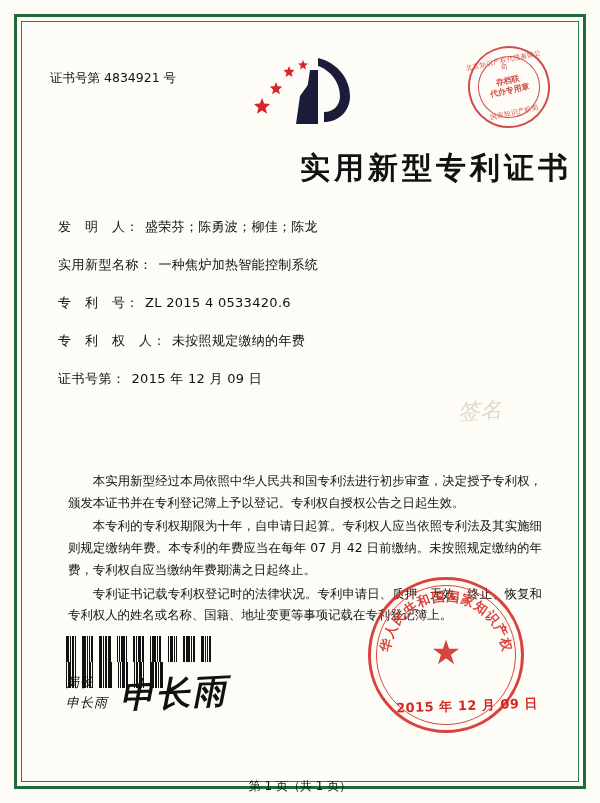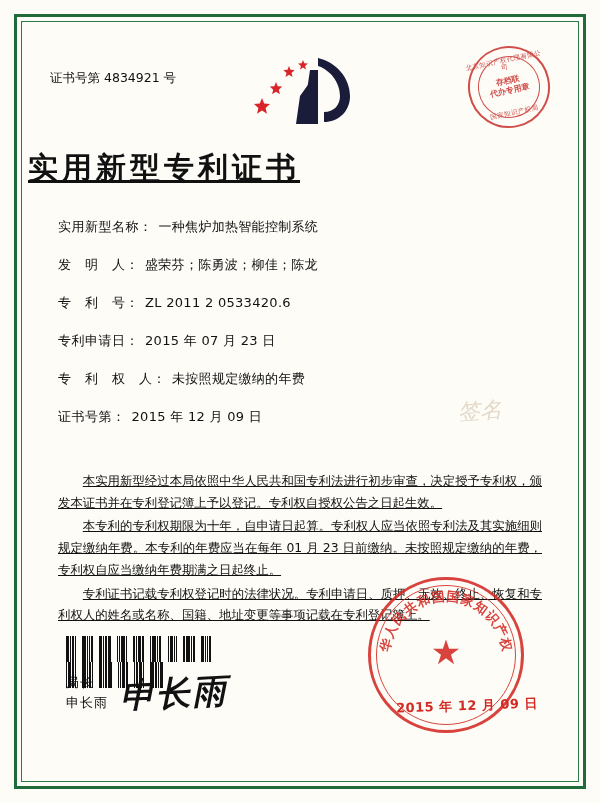--- a/index.html
+++ b/index.html
@@ -105,27 +105,26 @@
     transform: translateX(-50%);
     width: 120px;
     height: 80px;
   }
 
   
   .title {
     position: absolute;
     left: 0; right: 0;
     top: 120px;
-    text-align: left;
+    text-align: right;
     font-size: 30px;
     font-weight: bold;
     letter-spacing: 4px;
     color: #111;
     font-family: "DejaVu Sans", "Liberation Sans", sans-serif;
-    text-decoration: underline;
   }
 
   
   .fields {
     position: absolute;
     left: 30px;
     right: 30px;
     top: 190px;
   }
   .field-row {
@@ -149,23 +148,22 @@
     position: absolute;
     left: 30px;
     right: 30px;
     top: 442px;
     font-size: 12.4px;
     line-height: 1.75;
     color: #111;
     text-align: justify;
   }
   .body-text p {
-    margin: 0 0 2px 0;
+    margin: 0 0 2px 10px;
     text-indent: 2em;
-    text-decoration: underline;
   }
 
   
   .barcode {
     position: absolute;
     left: 38px;
     top: 608px;
     width: 150px;
     height: 26px;
   }
@@ -179,21 +177,21 @@
 
   
   .sig-block {
     position: absolute;
     left: 38px;
     bottom: 62px;
     font-size: 13px;
     color: #111;
     line-height: 1.55;
   }
-  .sig-block .ln { display: block; letter-spacing: 1px;}
+  .sig-block .ln { display: block; letter-spacing: 1px; font-style: italic;}
   .handwriting {
     position: absolute;
     left: 92px;
     bottom: 58px;
     font-family: "DejaVu Serif", "Liberation Serif", serif;
     font-size: 34px;
     font-style: italic;
     font-weight: bold;
     color: #111;
     letter-spacing: 2px;
@@ -313,48 +311,44 @@
         <path d="M60 44 L70 30 L70 72 L56 72 Z" fill="#1b1b3a"></path>
       </svg>
     </div>
 
     <div class="title">实用新型专利证书</div>
 
     <div class="watermark-sig">签名</div>
 
     <div class="fields">
       <div class="field-row">
+        <span class="field-label">发　明　人：</span>
+        <span class="field-value">盛荣芬；陈勇波；柳佳；陈龙</span>
+      </div>
+      <div class="field-row">
         <span class="field-label">实用新型名称：</span>
         <span class="field-value">一种焦炉加热智能控制系统</span>
       </div>
       <div class="field-row">
-        <span class="field-label">发　明　人：</span>
-        <span class="field-value">盛荣芬；陈勇波；柳佳；陈龙</span>
-      </div>
-      <div class="field-row">
         <span class="field-label">专　利　号：</span>
-        <span class="field-value">ZL 2011 2 0533420.6</span>
-      </div>
-      <div class="field-row">
-        <span class="field-label">专利申请日：</span>
-        <span class="field-value">2015 年 07 月 23 日</span>
+        <span class="field-value">ZL 2015 4 0533420.6</span>
       </div>
       <div class="field-row">
         <span class="field-label">专　利　权　人：</span>
         <span class="field-value">未按照规定缴纳的年费</span>
       </div>
       <div class="field-row">
         <span class="field-label">证书号第：</span>
         <span class="field-value">2015 年 12 月 09 日</span>
       </div>
     </div>
 
     <div class="body-text">
       <p>本实用新型经过本局依照中华人民共和国专利法进行初步审查，决定授予专利权，颁发本证书并在专利登记簿上予以登记。专利权自授权公告之日起生效。</p>
-      <p>本专利的专利权期限为十年，自申请日起算。专利权人应当依照专利法及其实施细则规定缴纳年费。本专利的年费应当在每年 01 月 23 日前缴纳。未按照规定缴纳的年费，专利权自应当缴纳年费期满之日起终止。</p>
+      <p>本专利的专利权期限为十年，自申请日起算。专利权人应当依照专利法及其实施细则规定缴纳年费。本专利的年费应当在每年 07 月 42 日前缴纳。未按照规定缴纳的年费，专利权自应当缴纳年费期满之日起终止。</p>
       <p>专利证书记载专利权登记时的法律状况。专利申请日、质押、无效、终止、恢复和专利权人的姓名或名称、国籍、地址变更等事项记载在专利登记簿上。</p>
     </div>
 
     <div class="barcode">
       <span style="width:3px"></span><span style="width:1px"></span><span style="width:2px"></span><span style="width:1px"></span>
       <span style="width:4px"></span><span style="width:1px"></span><span style="width:1px"></span><span style="width:2px"></span>
       <span style="width:3px"></span><span style="width:1px"></span><span style="width:2px"></span><span style="width:3px"></span>
       <span style="width:1px"></span><span style="width:1px"></span><span style="width:4px"></span><span style="width:1px"></span>
       <span style="width:2px"></span><span style="width:1px"></span><span style="width:3px"></span><span style="width:2px"></span>
       <span style="width:1px"></span><span style="width:4px"></span><span style="width:1px"></span><span style="width:2px"></span>
@@ -384,14 +378,15 @@
         <text>
           <textPath href="#arcTop" startOffset="50%" text-anchor="middle">中华人民共和国国家知识产权局</textPath>
         </text>
       </svg>
       <div class="star">★</div>
     </div>
     <div class="seal-date">2015 年 12 月 09 日</div>
 
   </div>
 
+  <div class="footer-outside">第 1 页（共 1 页）</div>
 
 </div>
 
 </body></html>

